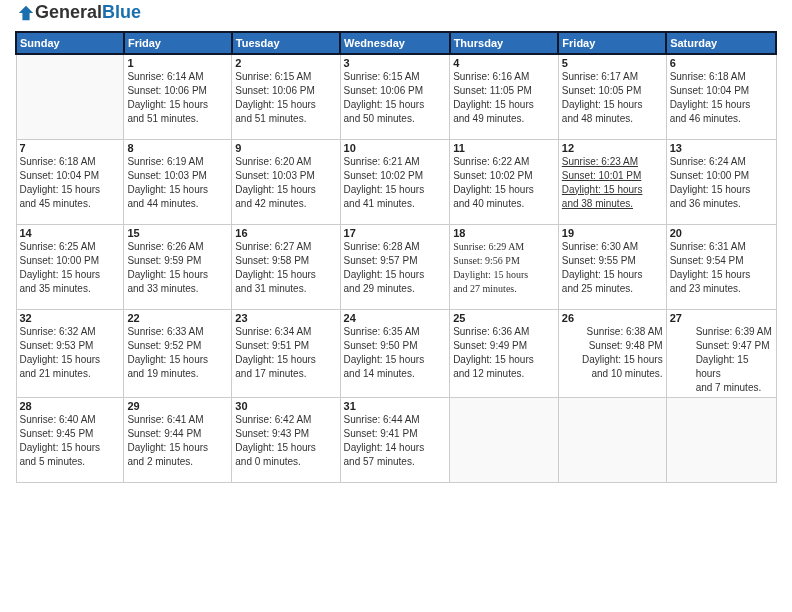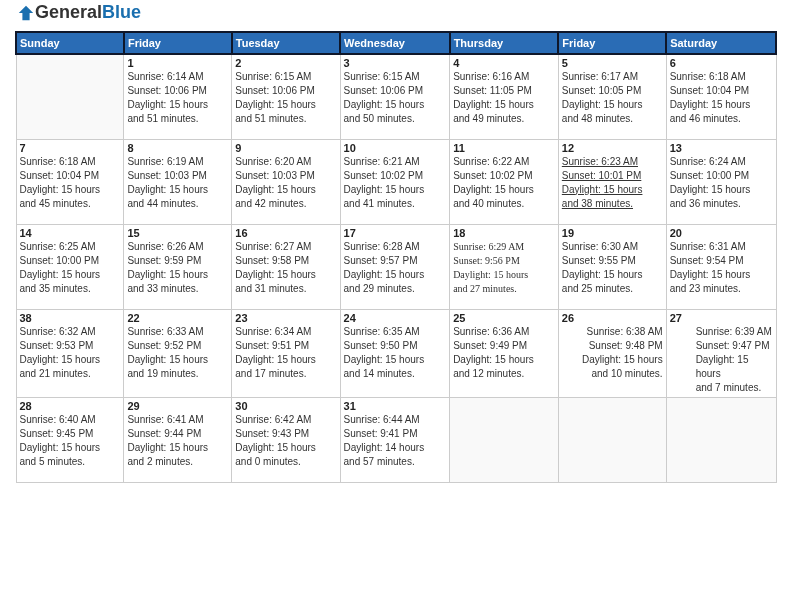--- a/index.html
+++ b/index.html
@@ -256,21 +256,21 @@
           <td>
             <span class="day-num">20</span>
             <div class="day-info" style="white-space: pre-line;">Sunrise: 6:31 AM
 Sunset: 9:54 PM
 Daylight: 15 hours
 and 23 minutes.</div>
           </td>
         </tr>
         <tr>
           <td>
-            <span class="day-num">38</span>
+            <span class="day-num">32</span>
             <div class="day-info" style="white-space: pre-line;">Sunrise: 6:32 AM
 Sunset: 9:53 PM
 Daylight: 15 hours
 and 21 minutes.</div>
           </td>
           <td>
             <span class="day-num">22</span>
             <div class="day-info" style="white-space: pre-line;">Sunrise: 6:33 AM
 Sunset: 9:52 PM
 Daylight: 15 hours

